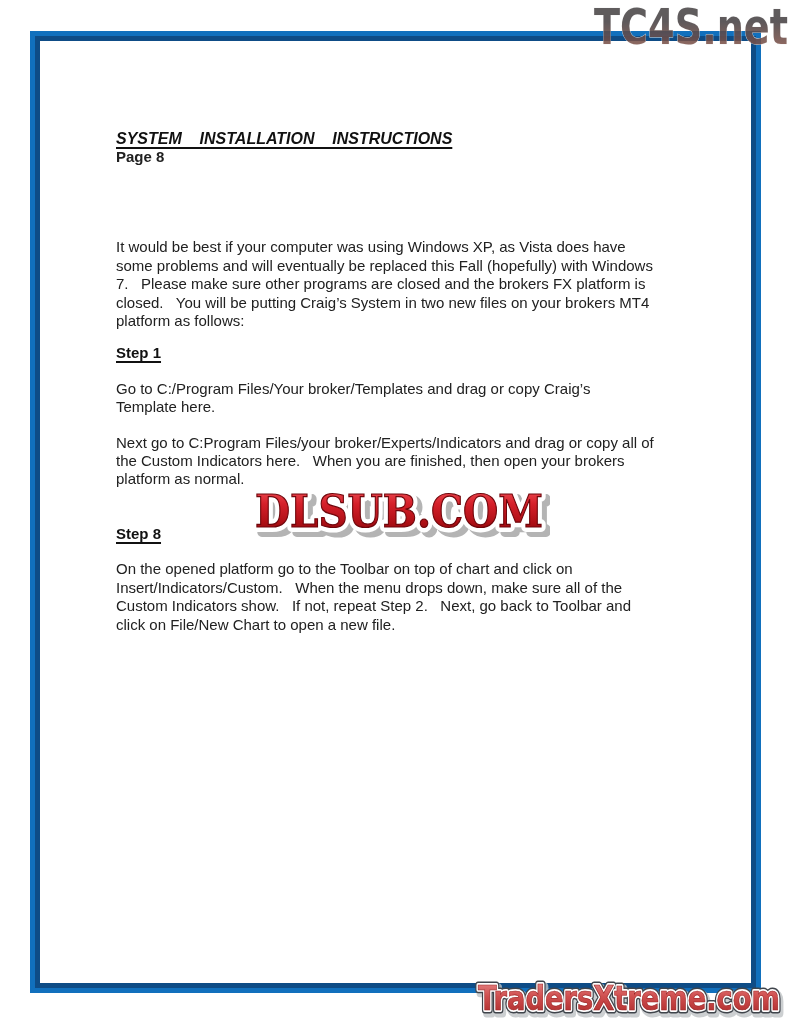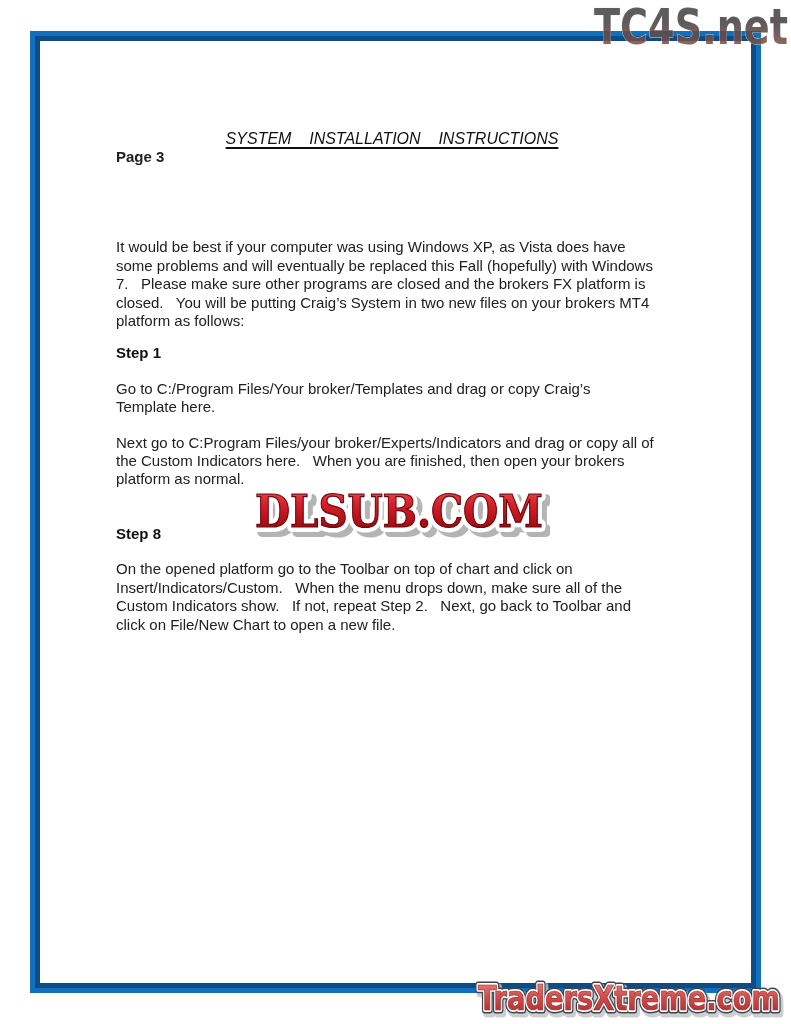--- a/index.html
+++ b/index.html
@@ -31,23 +31,23 @@
     position: absolute;
     left: 116px; top: 129px;
     width: 600px;
     font-size: 15px;
     line-height: 18.4px;
     color: #212121;
     z-index: 2;
   }
   .title {
     width: 552px;
-    text-align: center;
+    text-align: left;
     font-style: italic;
-    font-weight: normal;
+    font-weight: bold;
     font-size: 16px;
     line-height: 19px;
     color: #111;
   }
   .title-text {
     white-space: pre;
     text-decoration: underline;
     text-decoration-thickness: 1.5px;
     text-underline-offset: 3px;
   }
@@ -56,20 +56,21 @@
     margin: 0 0 72px 0;
   }
   .content p {
     margin: 0 0 17px 0;
     white-space: pre-wrap;
   }
   .content p.mb14 { margin-bottom: 14px; }
   .content h3 {
     font-size: 15px;
     font-weight: bold;
+    text-decoration: underline;
     text-decoration-thickness: 1.5px;
     text-underline-offset: 3px;
     margin: 0 0 17px 0;
     line-height: 18.4px;
     color: #111;
   }
   .content h3.step2 { margin-top: 36px; }
 
   
   .tc4s-logo {
@@ -107,21 +108,21 @@
         <stop offset="100%" stop-color="#8f6156"></stop>
       </linearGradient>
     </defs>
     <text x="100" y="44" text-anchor="middle" font-family="DejaVu Sans, sans-serif" font-size="49" font-weight="bold" textLength="194" lengthAdjust="spacingAndGlyphs" paint-order="stroke" stroke="#f4f4f4" stroke-width="0.8" fill="url(#tcGrad)">TC4S.net</text>
   </svg>
 
   <div class="content">
     <div class="title">
       <span class="title-text">SYSTEM    INSTALLATION    INSTRUCTIONS</span>
     </div>
-    <div class="page-label">Page 3</div>
+    <div class="page-label">Page 8</div>
 
 
     <p class="mb14">It would be best if your computer was using Windows XP, as Vista does have
 some problems and will eventually be replaced this Fall (hopefully) with Windows
 7.   Please make sure other programs are closed and the brokers FX platform is
 closed.   You will be putting Craig’s System in two new files on your brokers MT4
 platform as follows:</p>
 
     <h3>Step 1</h3>
 

